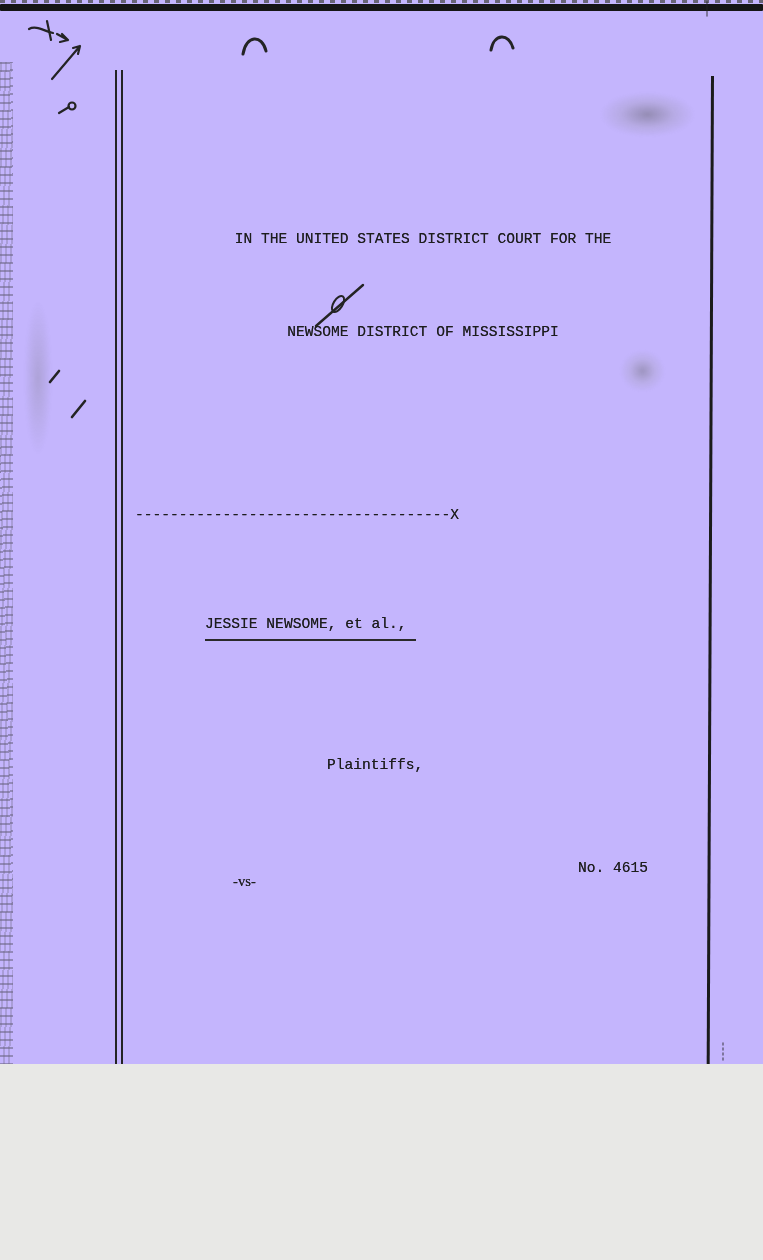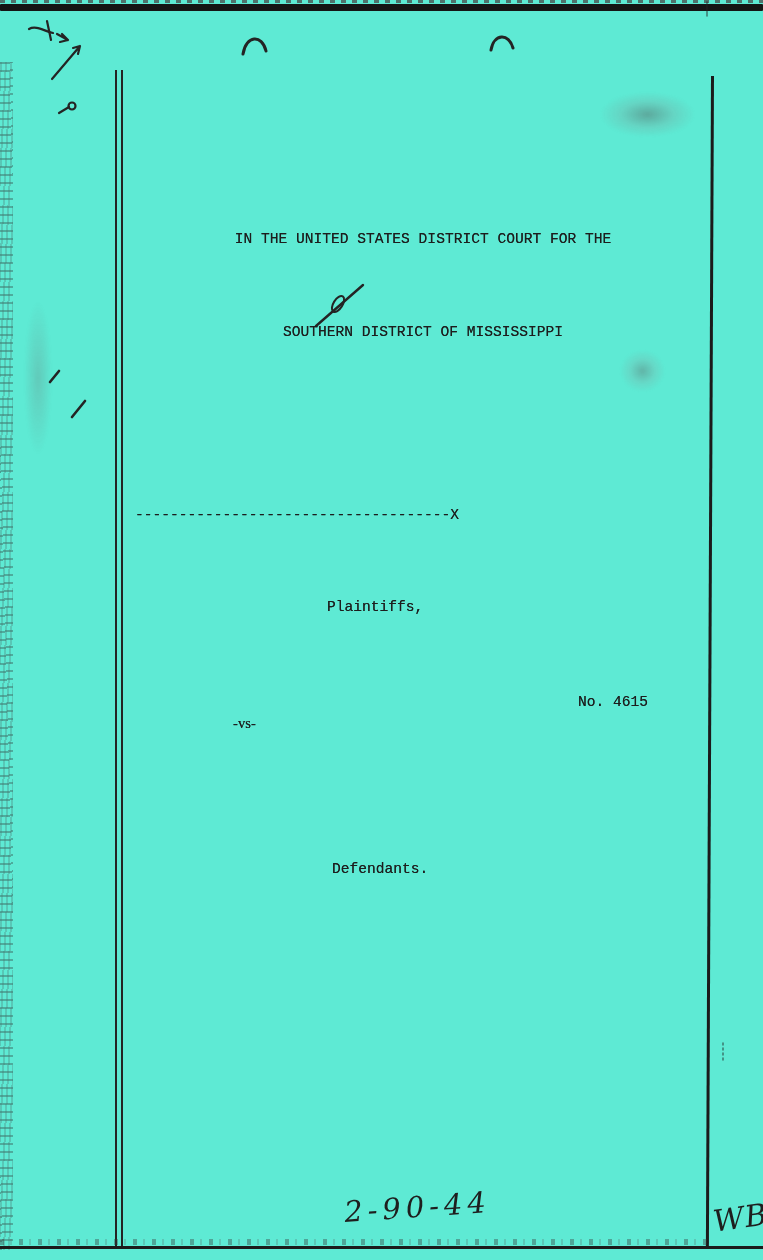--- a/index.html
+++ b/index.html
@@ -1,22 +1,22 @@
 <!DOCTYPE html>
 <html><head>
 <meta charset="utf-8">
 <style>
   html,body { margin:0; padding:0; }
   body { background:#e8e8e6; }
 
   .page {
     position:relative;
-    width:763px; height:1260px;
+    width:763px; height:1064px;
     margin:0 auto;
-    background:#5eead4;
+    background:#c4b5fd;
     overflow:hidden;
     font-family:"Liberation Mono","DejaVu Sans Mono",monospace;
     color:#1d1d1d;
   }
 
   
   .top-dots {
     position:absolute; top:0; left:0; width:763px; height:3px;
     background:repeating-linear-gradient(90deg,#4a4a4a 0 5px,transparent 5px 11px);
     opacity:.75;
@@ -72,24 +72,24 @@
   }
   .content div { white-space:pre; }
 
   .court-header { margin-top:162px; text-align:center; line-height:31px; }
 
   .caption { margin-top:33px; line-height:29px; }
   .caption .plaintiff-line { margin-top:-7px; }
   .caption .plaintiff-line span {
     display:inline-block; border-bottom:2px solid #2a2a2a; padding:0 9px 0 0;
   }
-  .caption .role-plaintiff { padding-left:192px; margin-top:5px; }
+  .caption .role-plaintiff { padding-left:192px; margin-top:23px; }
   .caption .vs-row { position:relative; }
   .caption .vs-row .versus { padding-left:28px; display:inline-block;font-family:Liberation Serif, serif; }
-  .caption .vs-row .case-no { position:absolute; left:443px; top:8px; }
+  .caption .vs-row .case-no { position:absolute; left:443px; top:16px; }
   .caption .role-defendant { padding-left:197px; }
 
   
   .hand {
     position:absolute; font-family:"DejaVu Serif","Liberation Serif",serif;
     font-style:italic; color:#1e1e1e; white-space:nowrap;
   }
   .hand-docket {
     left:344px; top:1190px; font-size:29px; letter-spacing:5px;
     transform:rotate(-4deg);
@@ -141,31 +141,33 @@
     <g stroke-width="1.6" opacity=".55">
       <path d="M707,2 L707,16"></path>
       <path d="M723,1043 L723,1062" stroke-dasharray="2,3"></path>
     </g>
   </svg>
 
   <div class="content">
 
     <div class="court-header">
       <div>IN THE UNITED STATES DISTRICT COURT FOR THE</div>
-      <div>SOUTHERN DISTRICT OF MISSISSIPPI</div>
+      <div>NEWSOME DISTRICT OF MISSISSIPPI</div>
     </div>
 
     <div class="caption">
       <div>------------------------------------X</div>
+      <div class="plaintiff-line">
+        <span>JESSIE NEWSOME, et al.,</span>
+      </div>
       <div class="role-plaintiff">Plaintiffs,</div>
       <div class="vs-row">
         <span class="versus">-vs-</span>
         <span class="case-no">No. 4615</span>
       </div>
-      <div class="role-defendant">Defendants.</div>
       
     </div>
 
   </div>
 
   <div class="hand hand-docket">2-90-44</div>
   <div class="hand hand-initials">WB</div>
 
 </div>
 

